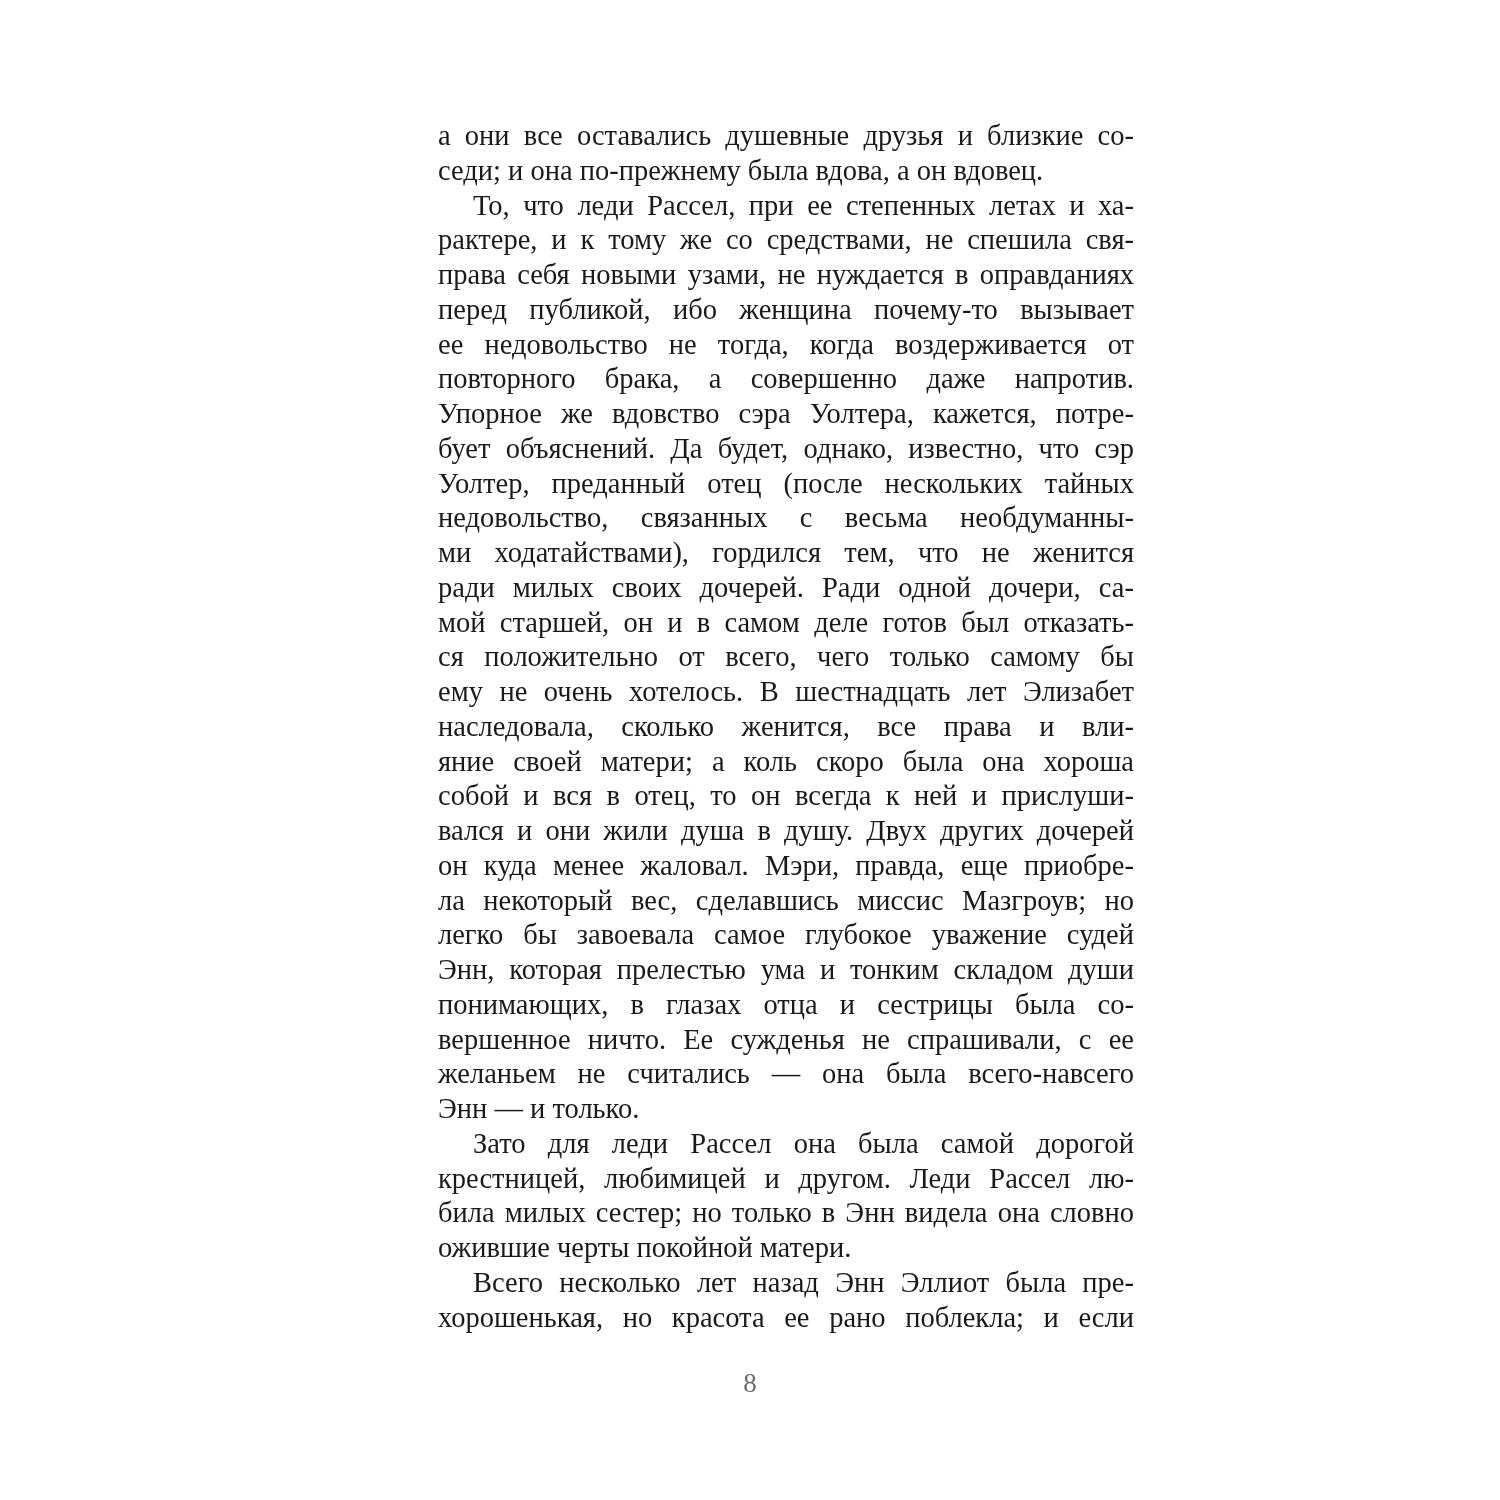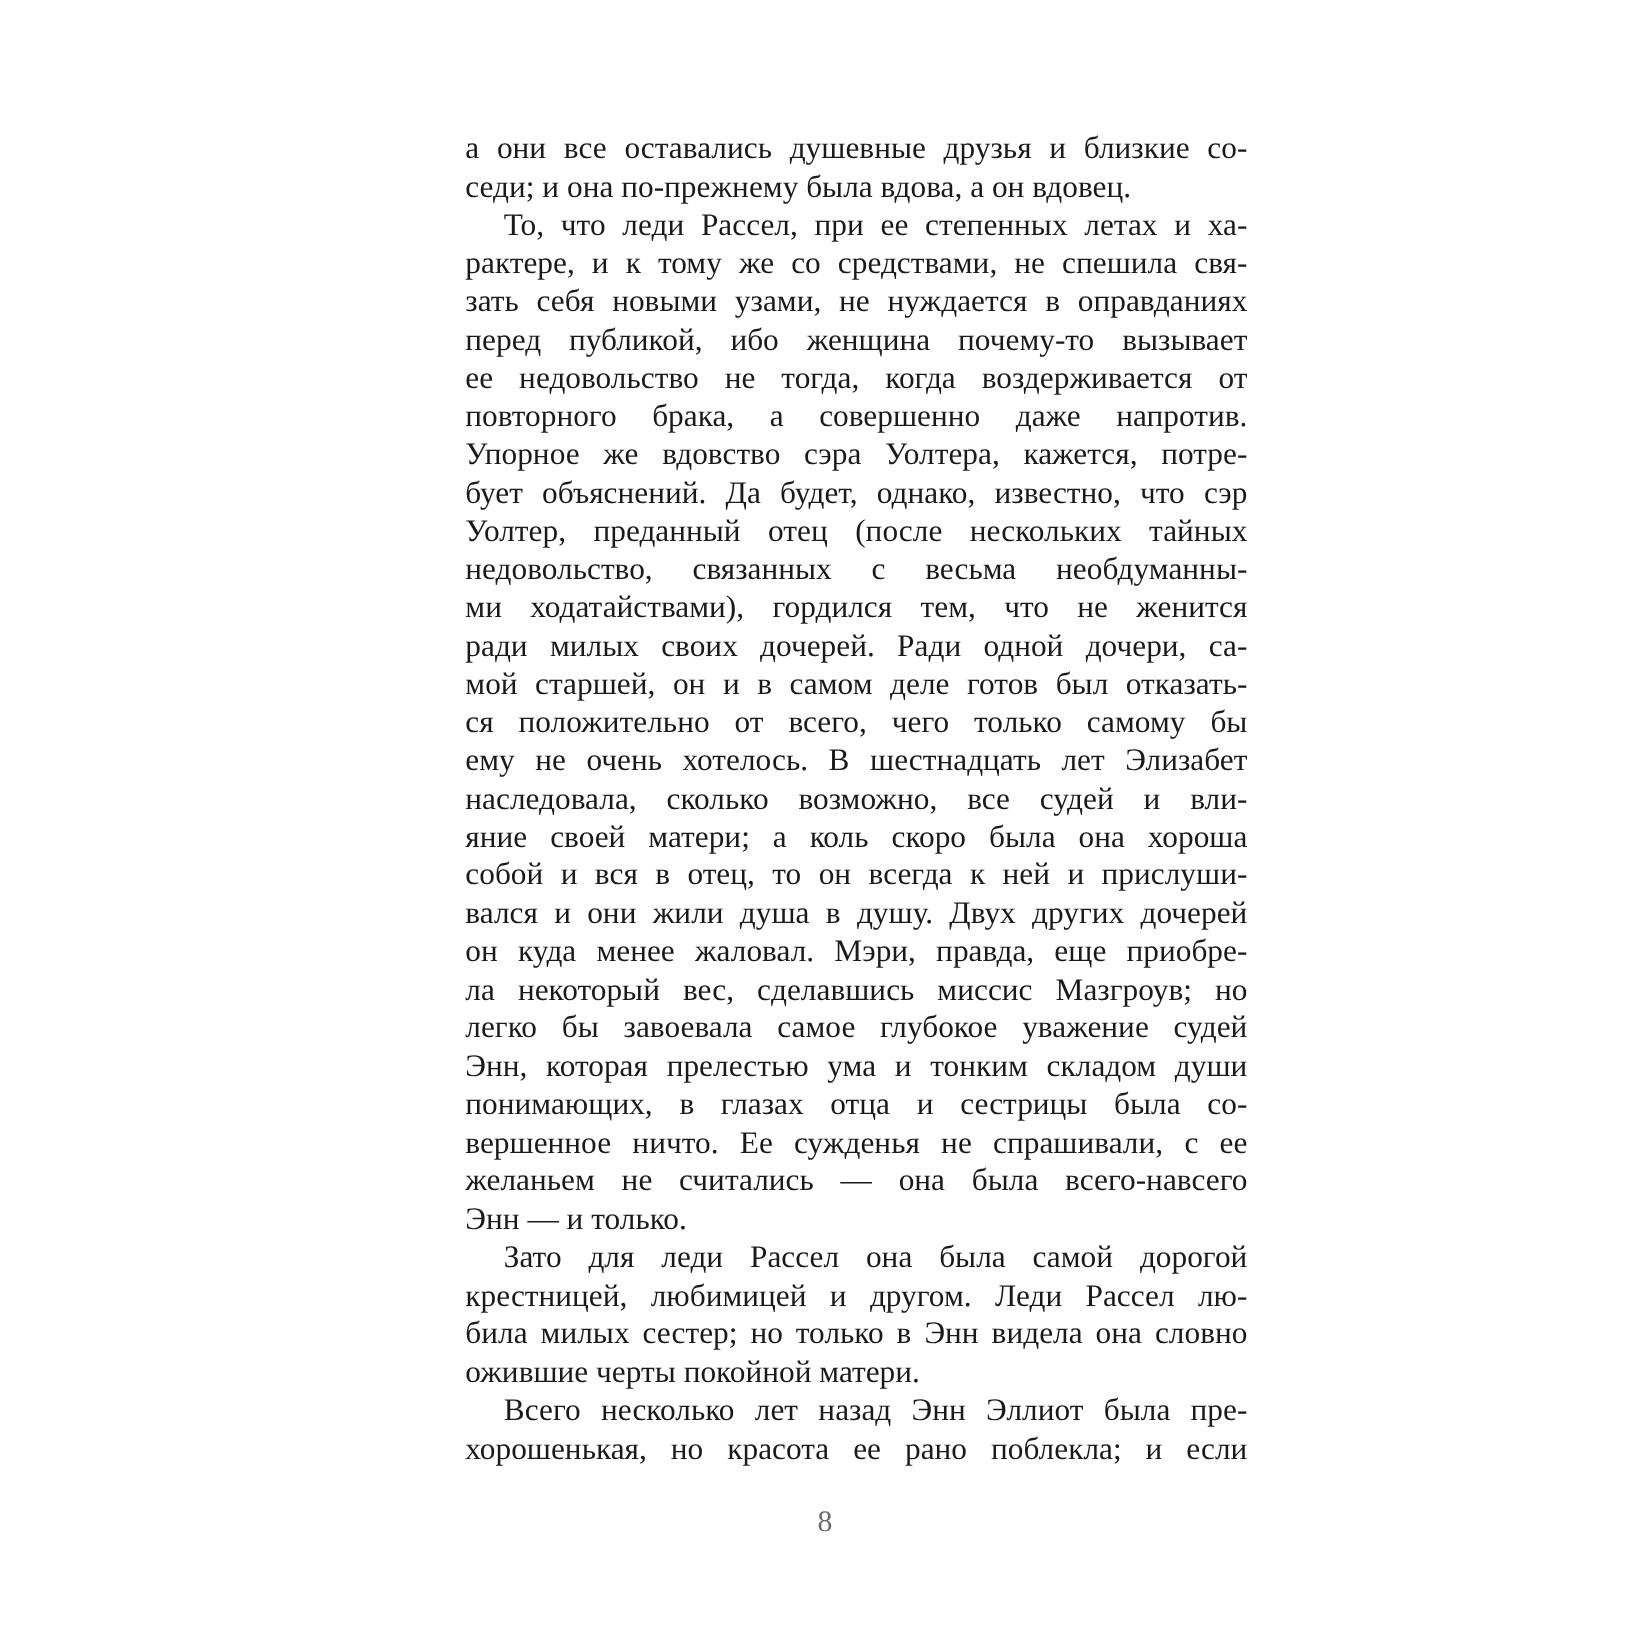--- a/index.html
+++ b/index.html
@@ -31,20 +31,21 @@
       line-height: 34.75px;
       color: #1a1a1a;
     }
     .line {
       display: block;
       height: 34.75px;
       white-space: nowrap;
       text-align: justify;
       text-align-last: justify;
       overflow: visible;
+      margin-left: 15px;
     }
     .line.indent {
       padding-left: 35px;
     }
     .line.last {
       text-align-last: left;
     }
     .page-number {
       position: absolute;
       left: 0;
@@ -60,34 +61,34 @@
 <body>
 
 <div class="page">
   <div class="text-block">
 
     <span class="line">а они все оставались душевные друзья и близкие со-</span>
     <span class="line last">седи; и она по-прежнему была вдова, а он вдовец.</span>
 
     <span class="line indent">То, что леди Рассел, при ее степенных летах и ха-</span>
     <span class="line">рактере, и к тому же со средствами, не спешила свя-</span>
-    <span class="line">зать себя новыми узами, не нуждается в оправданиях</span>
+    <span class="line">права себя новыми узами, не нуждается в оправданиях</span>
     <span class="line">перед публикой, ибо женщина почему-то вызывает</span>
     <span class="line">ее недовольство не тогда, когда воздерживается от</span>
     <span class="line">повторного брака, а совершенно даже напротив.</span>
     <span class="line">Упорное же вдовство сэра Уолтера, кажется, потре-</span>
     <span class="line">бует объяснений. Да будет, однако, известно, что сэр</span>
     <span class="line">Уолтер, преданный отец (после нескольких тайных</span>
     <span class="line">недовольство, связанных с весьма необдуманны-</span>
     <span class="line">ми ходатайствами), гордился тем, что не женится</span>
     <span class="line">ради милых своих дочерей. Ради одной дочери, са-</span>
     <span class="line">мой старшей, он и в самом деле готов был отказать-</span>
     <span class="line">ся положительно от всего, чего только самому бы</span>
     <span class="line">ему не очень хотелось. В шестнадцать лет Элизабет</span>
-    <span class="line">наследовала, сколько возможно, все судей и вли-</span>
+    <span class="line">наследовала, сколько женится, все права и вли-</span>
     <span class="line">яние своей матери; а коль скоро была она хороша</span>
     <span class="line">собой и вся в отец, то он всегда к ней и прислуши-</span>
     <span class="line">вался и они жили душа в душу. Двух других дочерей</span>
     <span class="line">он куда менее жаловал. Мэри, правда, еще приобре-</span>
     <span class="line">ла некоторый вес, сделавшись миссис Мазгроув; но</span>
     <span class="line">легко бы завоевала самое глубокое уважение судей</span>
     <span class="line">Энн, которая прелестью ума и тонким складом души</span>
     <span class="line">понимающих, в глазах отца и сестрицы была со-</span>
     <span class="line">вершенное ничто. Ее сужденья не спрашивали, с ее</span>
     <span class="line">желаньем не считались — она была всего-навсего</span>

